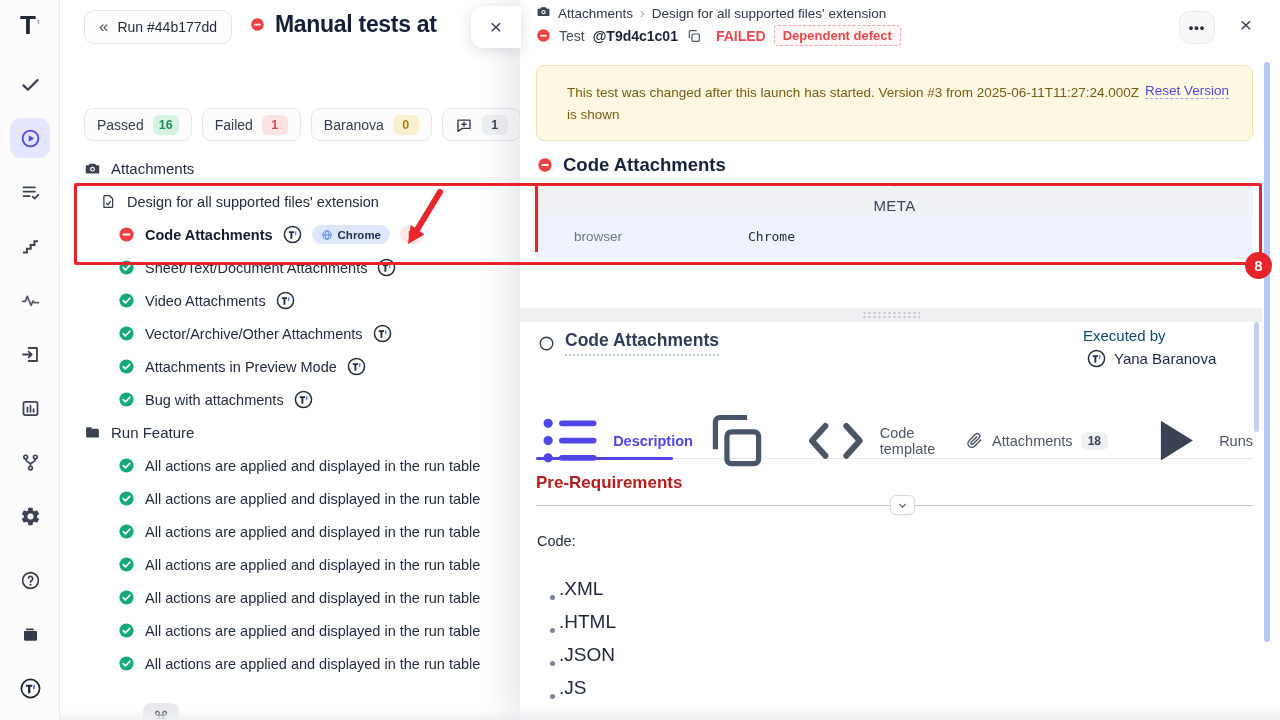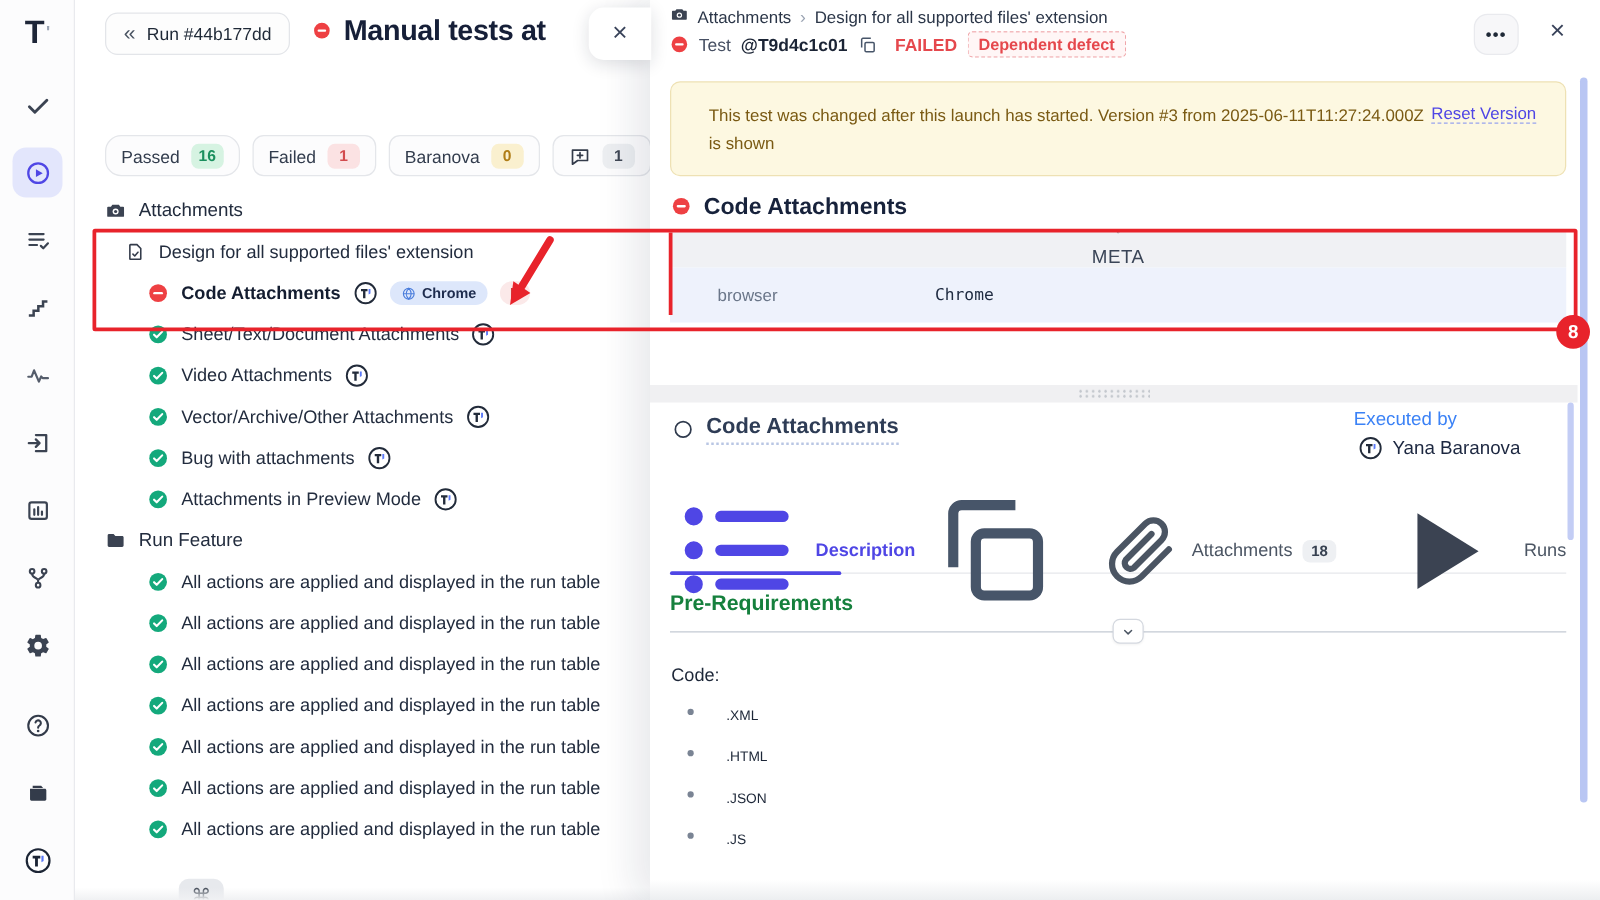--- a/index.html
+++ b/index.html
@@ -117,43 +117,43 @@
   #drag-band { position:absolute; left:0; top:308px; width:742px; height:14px; background:#f0f0f2;
     display:flex; align-items:center; justify-content:center; cursor:row-resize; }
   #drag-dots { width:58px; height:8px;
     background-image:radial-gradient(#c3c7cd 1.1px, transparent 1.3px);
     background-size:5px 4px; }
 
   #step-row { position:absolute; left:18px; top:330px; display:flex; align-items:center; gap:10px; }
   #step-row .circ { width:17px; height:17px; }
   #step-title { font-size:17.5px; font-weight:800; color:#2e3c55; border-bottom:2px dotted #b9c6e4;
     padding-bottom:3px; cursor:pointer; }
-  #exec-label { position:absolute; left:563px; top:327px; font-size:15px; color:#3b82f6; }
+  #exec-label { position:absolute; left:563px; top:327px; font-size:15px; color:#0c4a6e; }
   #exec-user { position:absolute; left:567px; top:349px; display:flex; align-items:center; gap:8px;
     font-size:15px; color:#1c2740; }
   #exec-user .avatar { width:19px; height:19px; }
 
   #tabs-wrap { position:absolute; left:16px; top:423px; width:717px; border-bottom:1px solid #e6e8ec; }
   #tabs { display:flex; gap:30px; height:35px; align-items:center; }
   .tab { display:flex; align-items:center; gap:8px; font-size:14.5px; color:#4b5563; cursor:pointer; height:35px; }
   .tab svg { width:17px; height:17px; }
   .tab .tb { background:#eef0f3; border-radius:6px; padding:2px 7px; font-size:12px; color:#374151; font-weight:700;}
   .tab.active { color:#4f46e5; font-weight:700; }
   #tab-underline { position:absolute; left:0; bottom:-2px; width:137px; height:3px; background:#4f46e5; border-radius:2px; }
 
-  #prereq { position:absolute; left:16px; top:473px; font-size:17px; font-weight:800; color:#15803d; }
+  #prereq { position:absolute; left:16px; top:473px; font-size:17px; font-weight:800; color:#b91c1c; }
   #collapse-line { position:absolute; left:16px; top:505px; width:717px; height:1px; background:#c3cad4; }
   #collapse-btn { position:absolute; left:370px; top:495px; width:25px; height:20px; background:#fff;
     border:1px solid #d4d8df; border-radius:6px; display:flex; align-items:center; justify-content:center;
     cursor:pointer; box-shadow:0 1px 2px rgba(0,0,0,.05); }
   #collapse-btn svg { width:11px; height:11px; }
 
   #code-label { position:absolute; left:17px; top:533px; font-size:14.5px; color:#1d2738; }
   #code-list { position:absolute; left:16px; top:567px; }
-  .c-li { height:33px; display:flex; align-items:flex-start; gap:26px; font-size:11px; color:#1d2738; }
+  .c-li { height:33px; display:flex; align-items:flex-end; gap:4px; font-size:19px; color:#1d2738; }
   .c-li .b { width:5px; height:5px; border-radius:50%; background:#7a8494; margin-left:14px; }
 
   #detail-fade { position:absolute; left:0; right:0; bottom:0; height:16px;
     background:linear-gradient(to bottom, rgba(236,238,240,0), #eceef0); }
   #lp-fade { position:absolute; left:0; right:0; bottom:0; height:10px;
     background:linear-gradient(to bottom, rgba(240,241,243,0), #f0f1f3); }
 
   
   #sb-outer { position:absolute; left:1264px; top:62px; width:6px; height:580px;
     background:#b9c6f3; border-radius:3px; z-index:12; cursor:pointer; }
@@ -266,21 +266,21 @@
     <span class="dot">
         <svg viewBox="0 0 24 24">
           <circle cx="12" cy="12" r="10" fill="#ee4043"></circle>
           <rect x="6.5" y="10.6" width="11" height="2.8" rx="1.4" fill="#fff"></rect>
         </svg>
       </span>
     <span id="panel-title">Manual tests at</span>
   </div>
 
   <div id="filters">
-      <button class="chip" style="border-style: solid; border-radius: 13px;">
+      <button class="chip" style="border-style: solid;">
         <span>Passed</span>
         <span class="cnt green">16</span>
       </button>
       <button class="chip" style="border-style: solid;">
         <span>Failed</span>
         <span class="cnt red">1</span>
       </button>
       <button class="chip" style="border-style: solid;">
         <span>Baranova</span>
         <span class="cnt amber">0</span>
@@ -387,37 +387,37 @@
           </svg>
         </span>
       </div>
       <div class="t-row lvl2">
         <span class="ticon">
           <svg viewBox="0 0 24 24">
             <circle cx="12" cy="12" r="10" fill="#14a97c"></circle>
             <path d="M7.4 12.3l3 3 6.2-6.4" stroke="#fff" stroke-width="2.4" fill="none" stroke-linecap="round" stroke-linejoin="round"></path>
           </svg>
         </span>
-        <span class="t-label">Bug with attachments</span>
+        <span class="t-label">Attachments in Preview Mode</span>
         <span class="avatar">
           <svg viewBox="0 0 24 24">
             <circle cx="12" cy="12" r="10.2" fill="#fff" stroke="#222b3a" stroke-width="1.9"></circle>
             <path d="M7.3 7.8h6.6v2.3h-2.1v7.2h-2.4v-7.2H7.3z" fill="#222b3a"></path>
             <path d="M15 7.8h1.9v4.6l-1.9 1z" fill="#5b79f7"></path>
           </svg>
         </span>
       </div>
       <div class="t-row lvl2">
         <span class="ticon">
           <svg viewBox="0 0 24 24">
             <circle cx="12" cy="12" r="10" fill="#14a97c"></circle>
             <path d="M7.4 12.3l3 3 6.2-6.4" stroke="#fff" stroke-width="2.4" fill="none" stroke-linecap="round" stroke-linejoin="round"></path>
           </svg>
         </span>
-        <span class="t-label">Attachments in Preview Mode</span>
+        <span class="t-label">Bug with attachments</span>
         <span class="avatar">
           <svg viewBox="0 0 24 24">
             <circle cx="12" cy="12" r="10.2" fill="#fff" stroke="#222b3a" stroke-width="1.9"></circle>
             <path d="M7.3 7.8h6.6v2.3h-2.1v7.2h-2.4v-7.2H7.3z" fill="#222b3a"></path>
             <path d="M15 7.8h1.9v4.6l-1.9 1z" fill="#5b79f7"></path>
           </svg>
         </span>
       </div>
       <div class="t-row lvl0">
         <span class="ticon">
@@ -597,20 +597,28 @@
           <span>Description</span>
           <span class="ticon">
             <svg viewBox="0 0 24 24" fill="none" stroke="#475569" stroke-width="1.8">
               <rect x="9" y="9" width="11" height="11" rx="1.5"></rect>
               <path d="M5 15V5.5A1.5 1.5 0 0 1 6.5 4H16"></path>
             </svg>
           </span>
         </div>
         <div class="tab">
           <span class="ticon">
+            <svg viewBox="0 0 24 24" fill="none" stroke="#4b5563" stroke-width="2" stroke-linecap="round" stroke-linejoin="round">
+              <path d="M8.5 7L4 12l4.5 5M15.5 7L20 12l-4.5 5"></path>
+            </svg>
+          </span>
+          <span>Code template</span>
+        </div>
+        <div class="tab">
+          <span class="ticon">
             <svg viewBox="0 0 24 24" fill="none" stroke="#4b5563" stroke-width="1.8" stroke-linecap="round">
               <path d="M20.2 11.7l-7.8 7.8a5 5 0 0 1-7.1-7.1l8.1-8.1a3.3 3.3 0 0 1 4.7 4.7l-8 8a1.65 1.65 0 0 1-2.3-2.3l7.4-7.4"></path>
             </svg>
           </span>
           <span>Attachments</span>
           <span class="tb">18</span>
         </div>
         <div class="tab">
           <span class="ticon">
             <svg viewBox="0 0 24 24">

